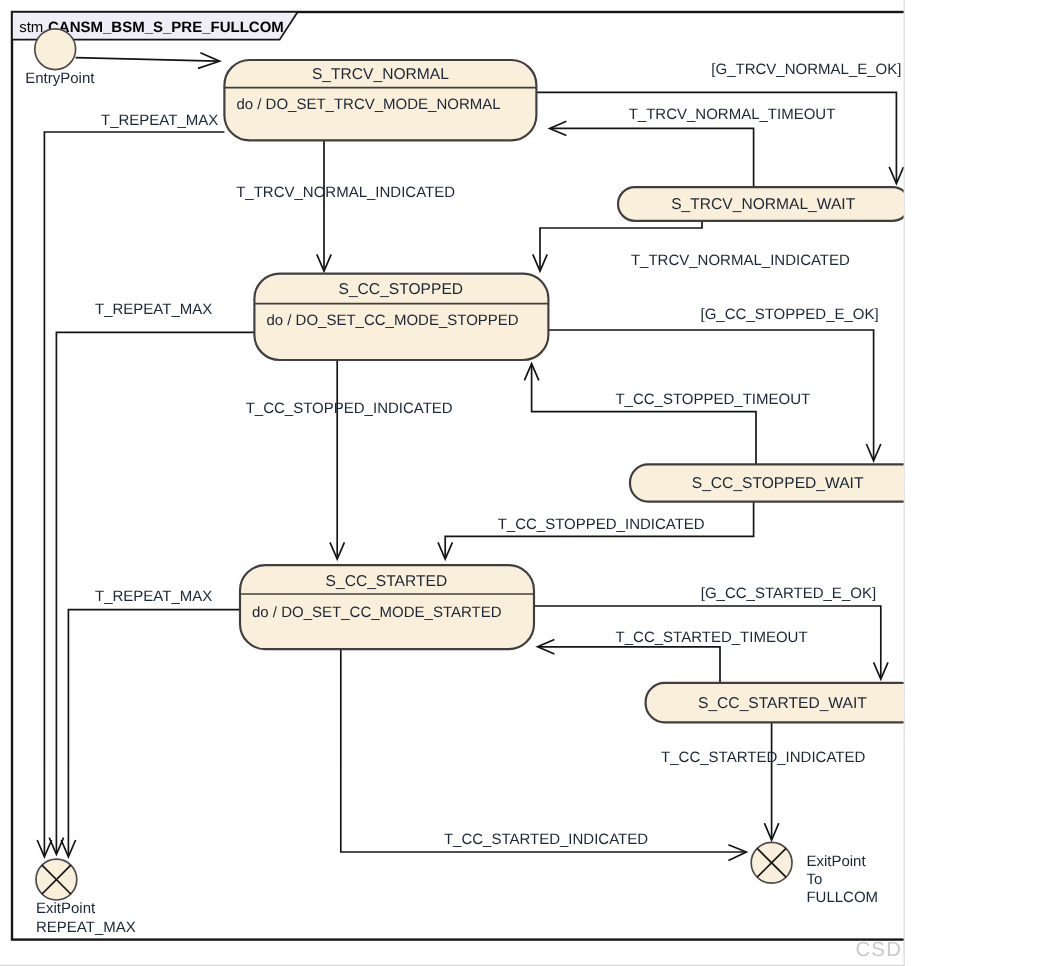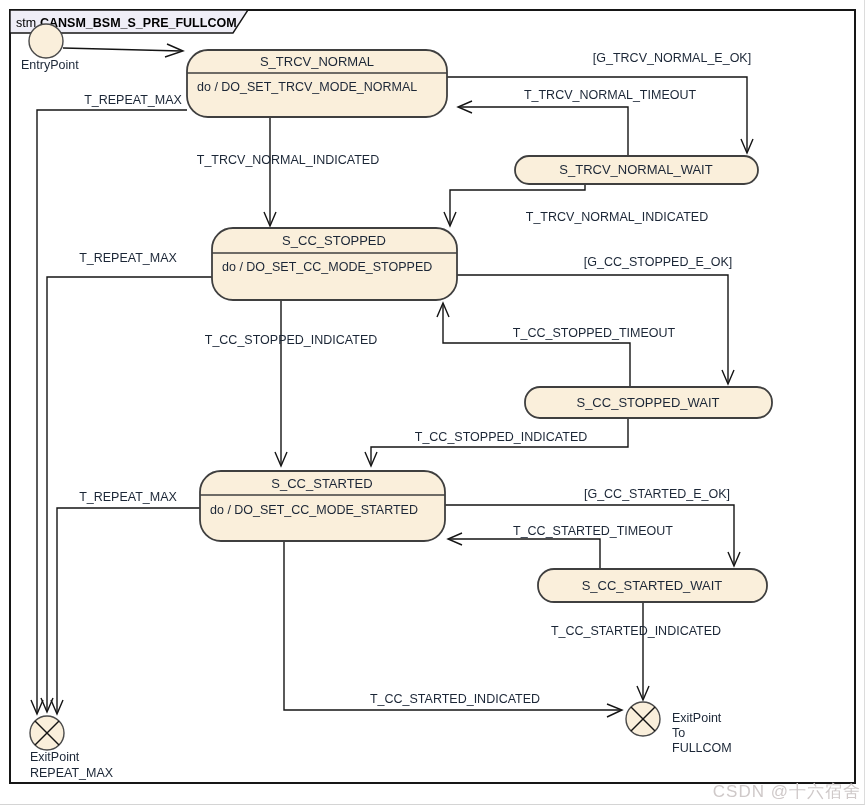--- a/index.html
+++ b/index.html
@@ -1,18 +1,18 @@
 <!DOCTYPE html>
 <html style="--state-fill: #faefdb; --state-border: #3f3f3f; --tab-fill: #efeef7; --text: #1b2636; --line: #141414; --watermark: #cfc9c9;"><head>
 <meta charset="utf-8">
 <style>
   html,body{margin:0;padding:0;background:#ffffff;}
   .canvas{
     position:relative;
-    width:865px;height:805px;
+    width:754px;height:805px;
     background:#ffffff;
     border-right:1px solid #dcdcdc;
     border-bottom:1px solid #d4d4d4;
     box-sizing:border-box;
     overflow:hidden;
     font-family:"Liberation Sans",sans-serif;
   }
   svg text{font-family:"Liberation Sans",sans-serif;}
   .ln{fill:none;stroke:var(--line,#141414);stroke-width:1.4px;}
   .frame{fill:none;stroke:#161616;stroke-width:2px;}

